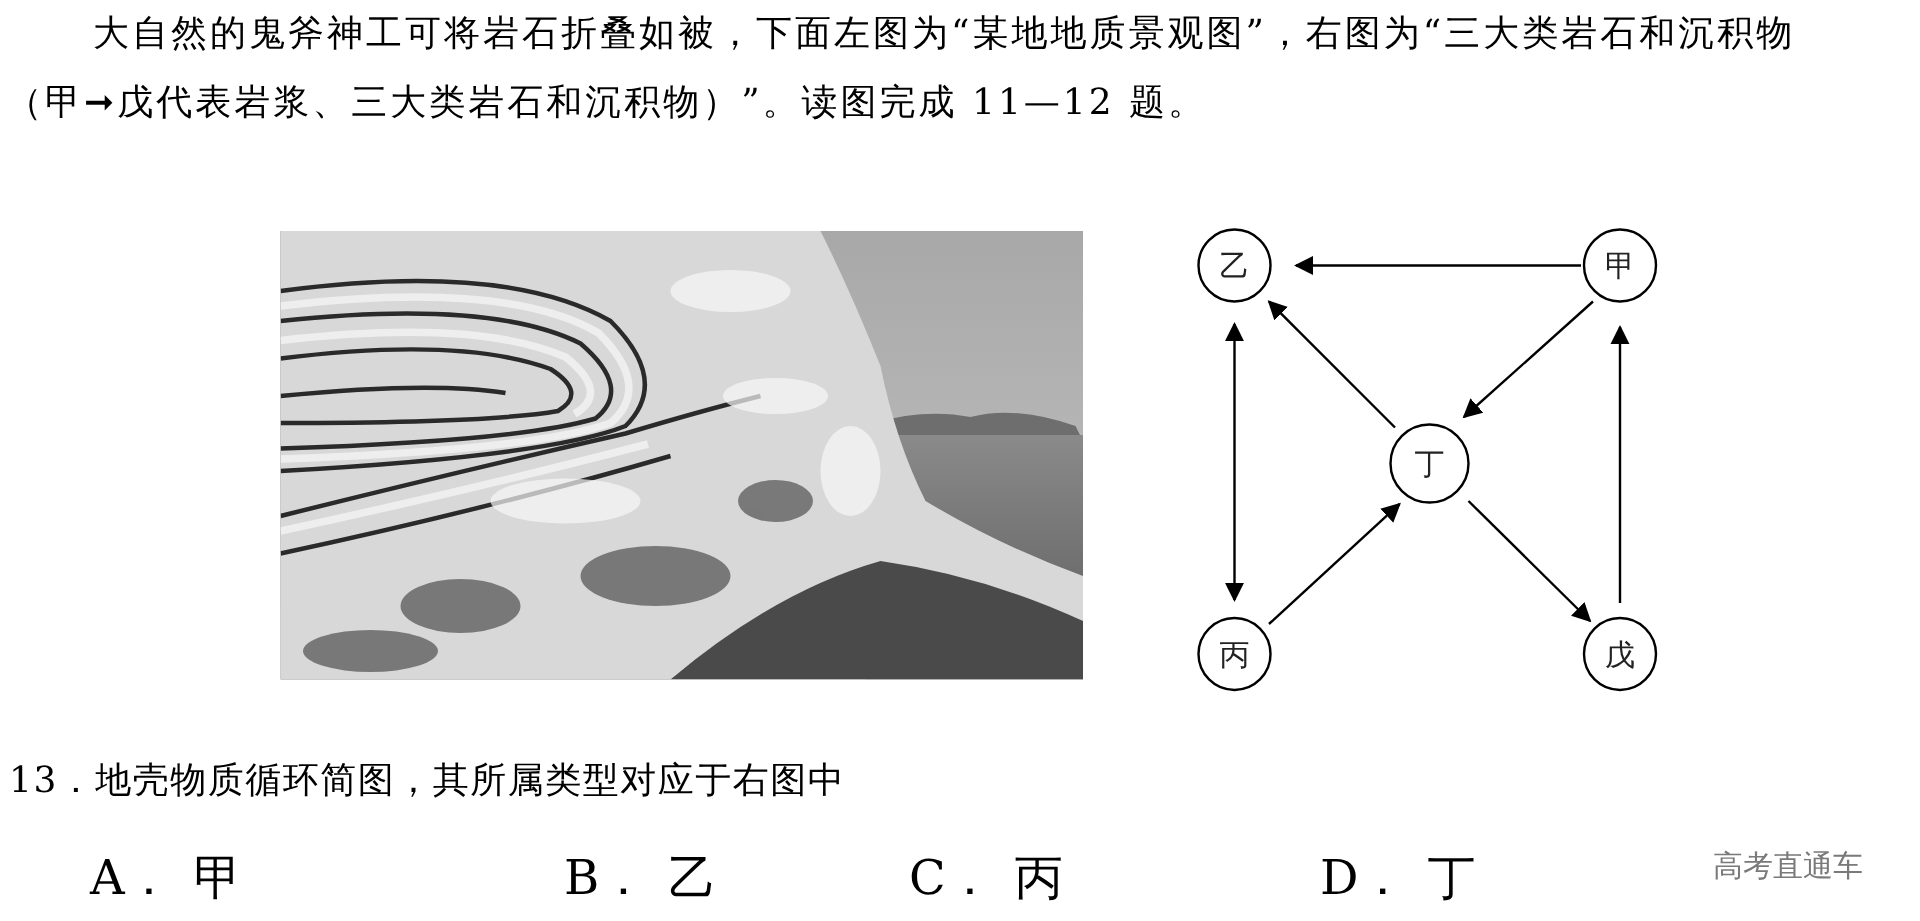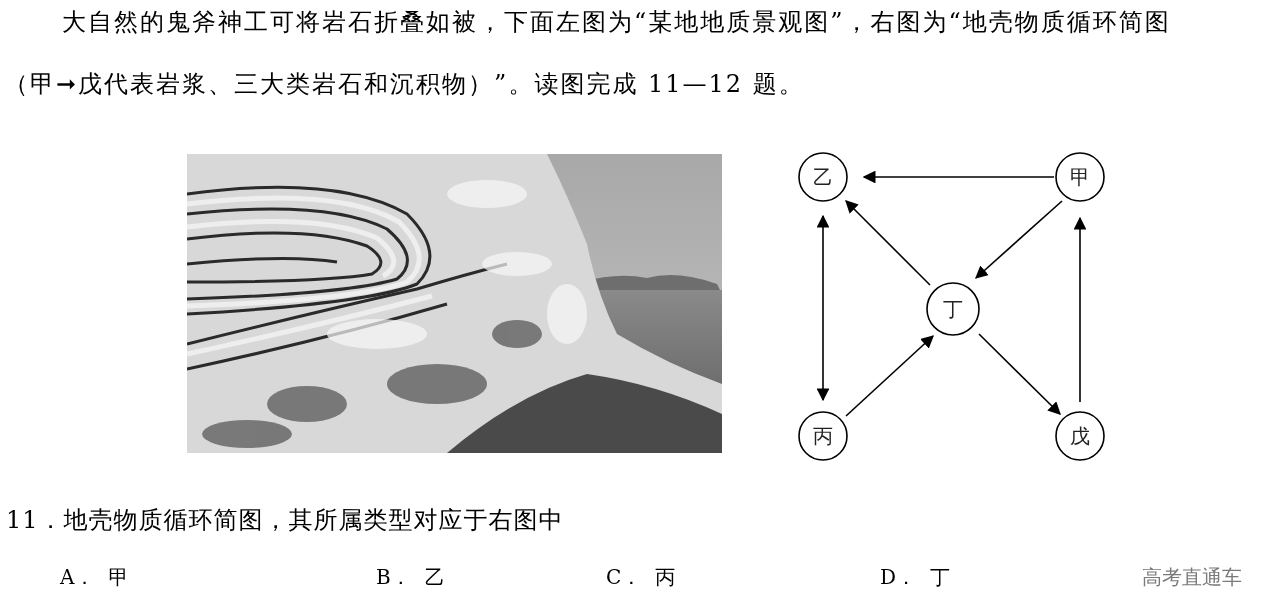--- a/index.html
+++ b/index.html
@@ -1,35 +1,35 @@
 <!DOCTYPE html>
 <html><head>
 <meta charset="utf-8">
 <style>
   html, body { margin:0; padding:0; background:#ffffff; }
   body { width:1280px; height:614px; position:relative; overflow:hidden;
          font-family:"DejaVu Serif","Liberation Serif",serif; color:#000; }
   .line { position:absolute; font-size:24px; white-space:nowrap; letter-spacing:2px; }
   #intro1 { left:62px; top:6px; }
-  #intro2 { left:4px; top:68px; }
+  #intro2 { left:4px; top:52px; }
   #q11 { left:6px; top:504px; letter-spacing:1px; }
-  .opt { position:absolute; top:564px; font-size:20px; white-space:nowrap; }
+  .opt { position:absolute; top:564px; font-size:32px; white-space:nowrap; }
   .opt .lbl { margin-right:14px; }
   #optA { left:60px; } #optB { left:334px;margin-left:42px; } #optC { left:606px;text-align:right; } #optD { left:880px; }
   #watermark { position:absolute; left:1142px; top:564px; font-size:20px; color:#7a7a7a;
                font-family:Liberation Serif, serif; }
   #photo { position:absolute; left:187px; top:154px; width:535px; height:299px; overflow:hidden;
            background:#9a9a9a; }
   #diagram { position:absolute; left:790px; top:144px; width:330px; height:320px; }
   .node-label { font-family:"DejaVu Serif","Liberation Serif",serif; font-size:20px; }
 </style>
 </head>
 <body>
 
-<div class="line" id="intro1">大自然的鬼斧神工可将岩石折叠如被，下面左图为“某地地质景观图”，右图为“地壳物质循环简图</div>
+<div class="line" id="intro1">大自然的鬼斧神工可将岩石折叠如被，下面左图为“某地地质景观图”，右图为“三大类岩石和沉积物</div>
 <div class="line" id="intro2">（甲➞戊代表岩浆、三大类岩石和沉积物）”。读图完成 11—12 题。</div>
 
 <div id="photo">
   <svg width="535" height="299" viewBox="0 0 535 299">
     <defs>
       <linearGradient id="sky" x1="0" y1="0" x2="0" y2="1">
         <stop offset="0" stop-color="#a8a8a8"></stop>
           <stop offset="1" stop-color="#c4c4c4"></stop>
       </linearGradient>
       <linearGradient id="sea" x1="0" y1="0" x2="0" y2="1">
@@ -104,21 +104,21 @@
       <text class="node-label" x="33" y="33">乙</text>
       <text class="node-label" x="290" y="33">甲</text>
       <text class="node-label" x="163" y="165">丁</text>
       <text class="node-label" x="33" y="292">丙</text>
       <text class="node-label" x="290" y="292">戊</text>
     </g>
   </svg>
 </div>
 
 <div class="line" id="q11">
-  <span>11．</span><span>地壳物质循环简图，其所属类型对应于右图中</span>
+  <span>13．</span><span>地壳物质循环简图，其所属类型对应于右图中</span>
 </div>
 
 <div class="opt" id="optA">
   <span class="lbl">A．</span><span>甲</span>
 </div>
 <div class="opt" id="optB">
   <span class="lbl">B．</span><span>乙</span>
 </div>
 <div class="opt" id="optC">
   <span class="lbl">C．</span><span>丙</span>

